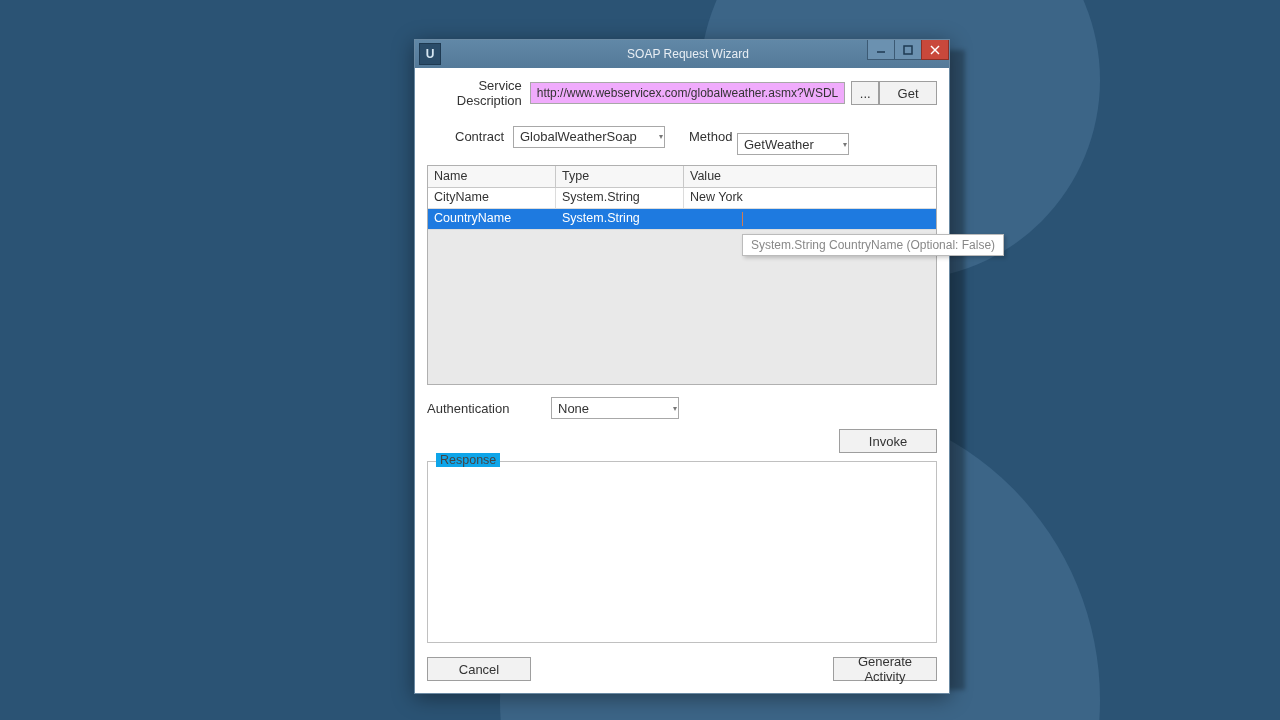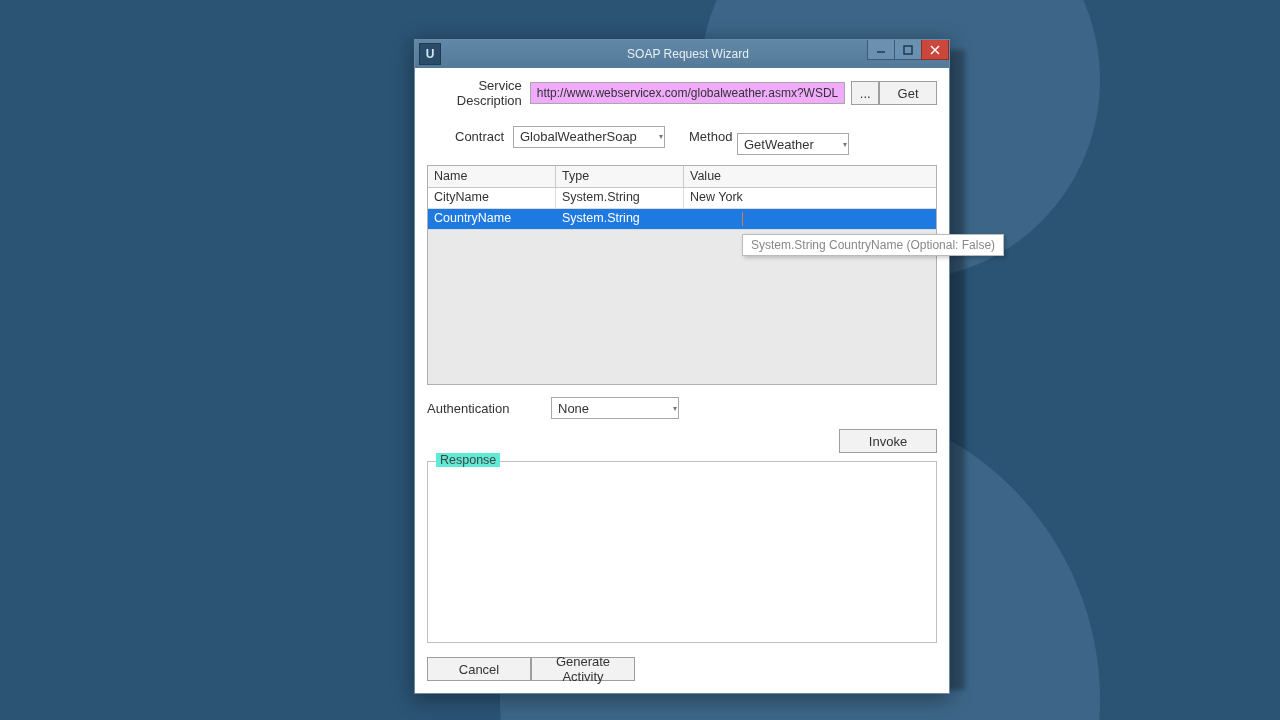--- a/index.html
+++ b/index.html
@@ -249,29 +249,30 @@
   .response-box {
     border: 1px solid #c0c0c0;
     position: relative;
     height: 182px;
     margin-top: 8px;
   }
   .response-label {
     position: absolute;
     top: -9px;
     left: 8px;
-    background: #5eead4;
+    background: #0ea5e9;
     padding: 0 4px;
     font-size: 12.5px;
     color: #444;
   }
 
   .footer {
     display: flex;
-    justify-content: flex-start;
+    justify-content: space-between;
+    gap: 8px;
     margin-top: 14px;
   }
   .btn.cancel { width: 104px; }
   .btn.gen { width: 104px; padding: 0 20px; }
 </style>
 </head>
 <body>
 
 <div class="bg-shape s1"></div>
 <div class="bg-shape s2"></div>

